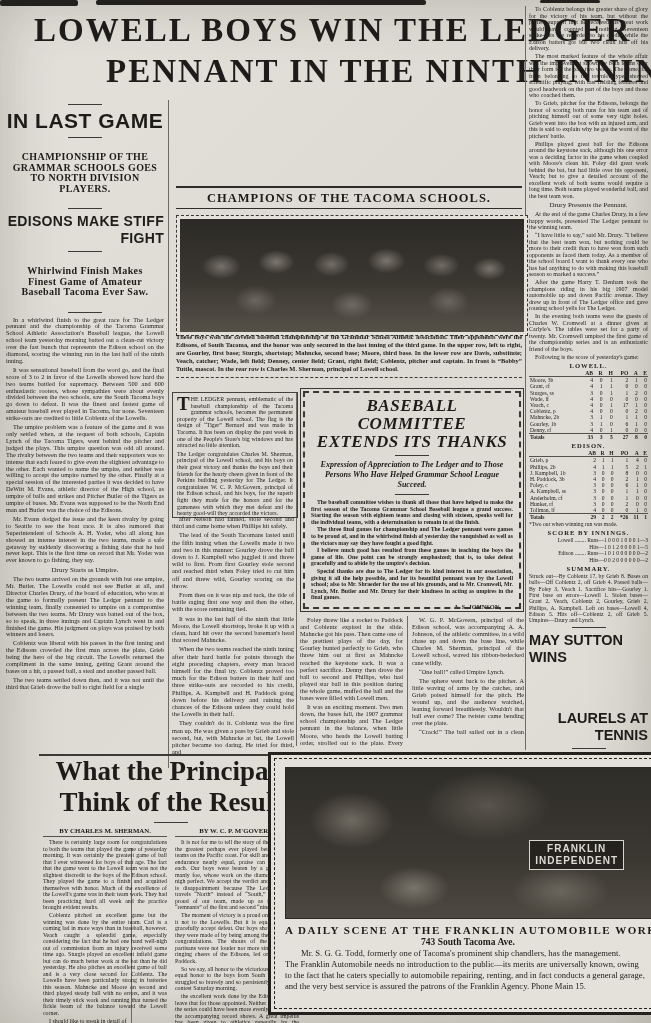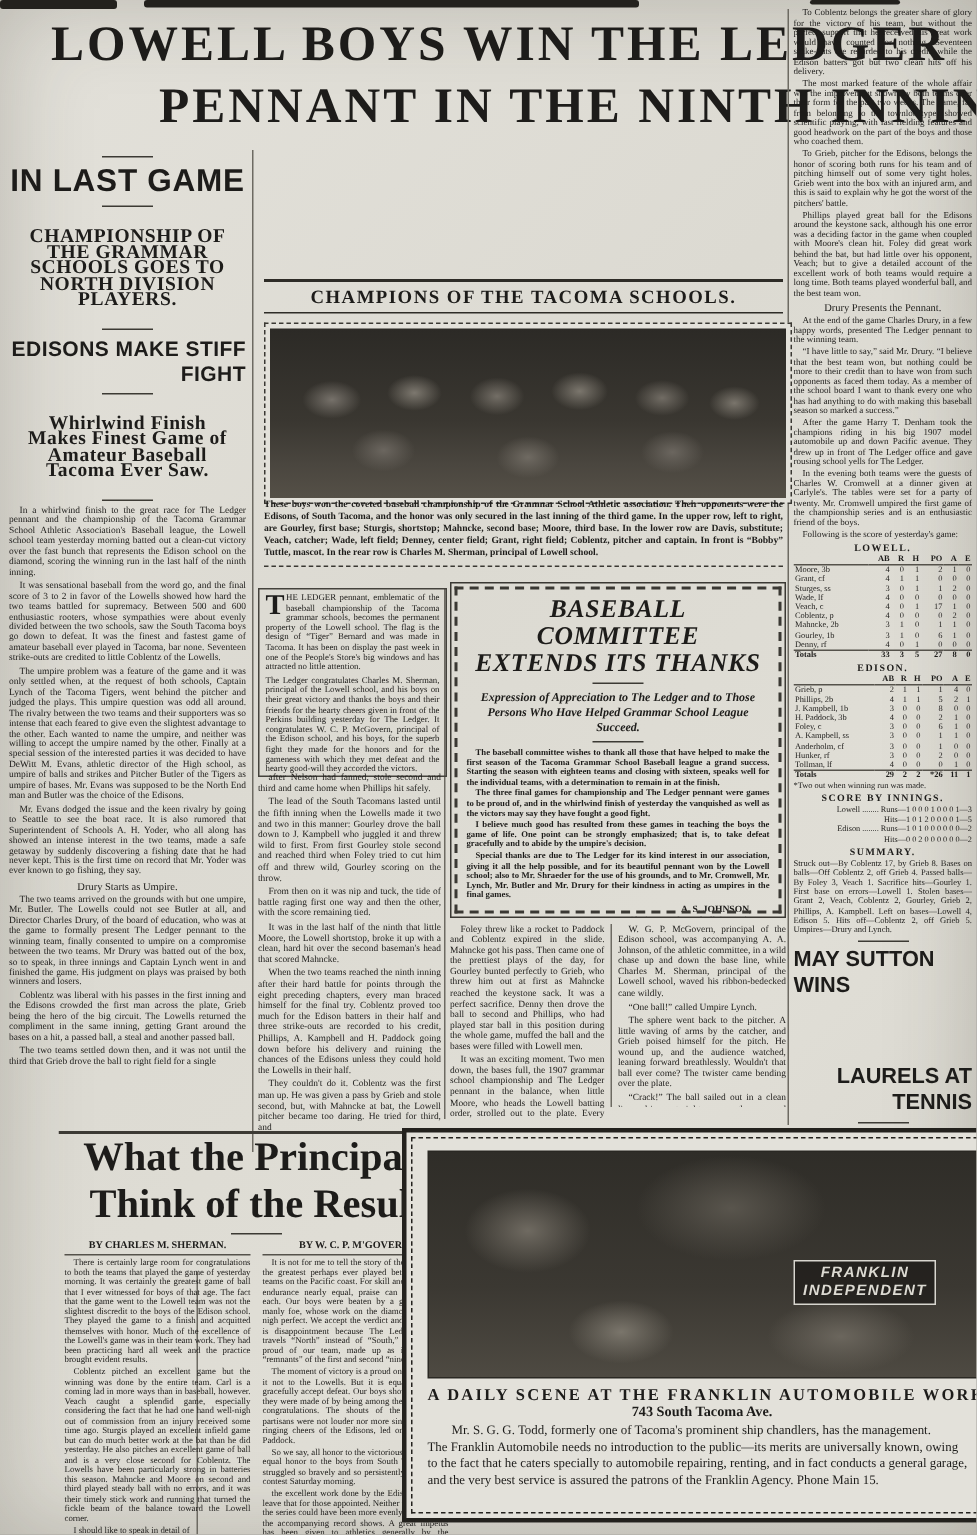--- a/index.html
+++ b/index.html
@@ -22,21 +22,21 @@
   
   #headline{left:34px;top:10px;width:492px;text-align:left;}
   #headline .l1{font-size:33px;font-weight:bold;letter-spacing:2px;line-height:40px;white-space:nowrap;}
   #headline .l2{font-size:33px;font-weight:bold;letter-spacing:2px;line-height:42px;padding-left:72px;white-space:nowrap;}
 
   
   #col-left{left:6px;top:100px;width:158px;height:668px;overflow:hidden;}
   .gothic{font-family:"Liberation Sans","DejaVu Sans",sans-serif;font-weight:700;transform-origin:left top;}
   #col-left .h1{font-size:21px;line-height:24px;text-align:center;letter-spacing:.5px;}
   #col-left .h2{font-size:14px;line-height:17px;text-align:right;letter-spacing:.3px;margin:3px 0 0;}
-  .deck{font-size:13px;font-weight:bold;text-align:center;line-height:10.5px;letter-spacing:.4px;margin:14px 6px;}
+  .deck{font-size:10px;font-weight:bold;text-align:center;line-height:10.5px;letter-spacing:.4px;margin:14px 6px;}
   .body-sm p{font-size:6.3px;line-height:6.9px;text-align:justify;margin:0 0 2px;text-indent:7px;}
   .subhead{font-size:7px;font-weight:normal;text-align:center;margin:2px 0;}
 
   
   #banner{left:176px;top:186px;width:346px;border-top:2px solid #2e2c27;border-bottom:1px solid #2e2c27;padding:3px 0 2px;text-align:center;font-weight:bold;font-size:12.5px;letter-spacing:1px;}
   #photo-frame{left:176px;top:215px;width:344px;height:113px;border:1px dashed #3a3833;padding:3px;background:#e3e1da;}
   .photo{width:100%;height:100%;background:
     radial-gradient(28px 18px at 12% 42%,#76716a 0%,rgba(60,58,52,0) 70%),
     radial-gradient(26px 17px at 28% 38%,#7d786f 0%,rgba(60,58,52,0) 70%),
     radial-gradient(26px 18px at 44% 40%,#736e66 0%,rgba(60,58,52,0) 70%),
@@ -100,21 +100,21 @@
 
   
   #ad-box{left:268px;top:752px;width:400px;height:263px;border:3px solid #23211d;outline:1px dashed #23211d;outline-offset:-7px;padding:12px 14px 6px;box-sizing:border-box;background:#e3e1da;}
   #ad-photo{position:relative;width:100%;height:150px;border:1px solid #2a2823;background:
     radial-gradient(60px 40px at 18% 35%,#6f6a61 0%,rgba(50,48,43,0) 70%),
     radial-gradient(90px 50px at 55% 25%,#59554d 0%,rgba(50,48,43,0) 70%),
     radial-gradient(50px 30px at 35% 80%,#7a756b 0%,rgba(50,48,43,0) 70%),
     radial-gradient(70px 35px at 75% 82%,#6b665d 0%,rgba(50,48,43,0) 70%),
     linear-gradient(180deg,#2f2d28 0%,#3b3832 60%,#4e4a42 100%);}
   #ad-sign{position:absolute;right:28px;top:58%;transform:translateY(-50%);border:1px solid #d8d6cf;padding:2px 5px;text-align:center;background:rgba(20,19,17,.55);}
-  #ad-sign div{color:#dcdad2;font-family:"Liberation Sans","DejaVu Sans",sans-serif;font-weight:700;font-size:10px;line-height:12px;letter-spacing:1px;font-style:italic;}
+  #ad-sign div{color:#dcdad2;font-family:"Liberation Sans","DejaVu Sans",sans-serif;font-weight:700;font-size:10px;line-height:12px;letter-spacing:1px;}
   #ad-caption{font-size:11px;font-weight:bold;letter-spacing:1.5px;text-align:center;margin-top:5px;white-space:nowrap;}
   #ad-address{font-size:9.5px;font-weight:bold;text-align:center;line-height:12px;}
   #ad-body div{font-size:8.6px;line-height:11px;white-space:nowrap;}
   #ad-body div:first-child{text-indent:16px;}
 </style>
 </head>
 <body>
 
 <div id="page">
 

